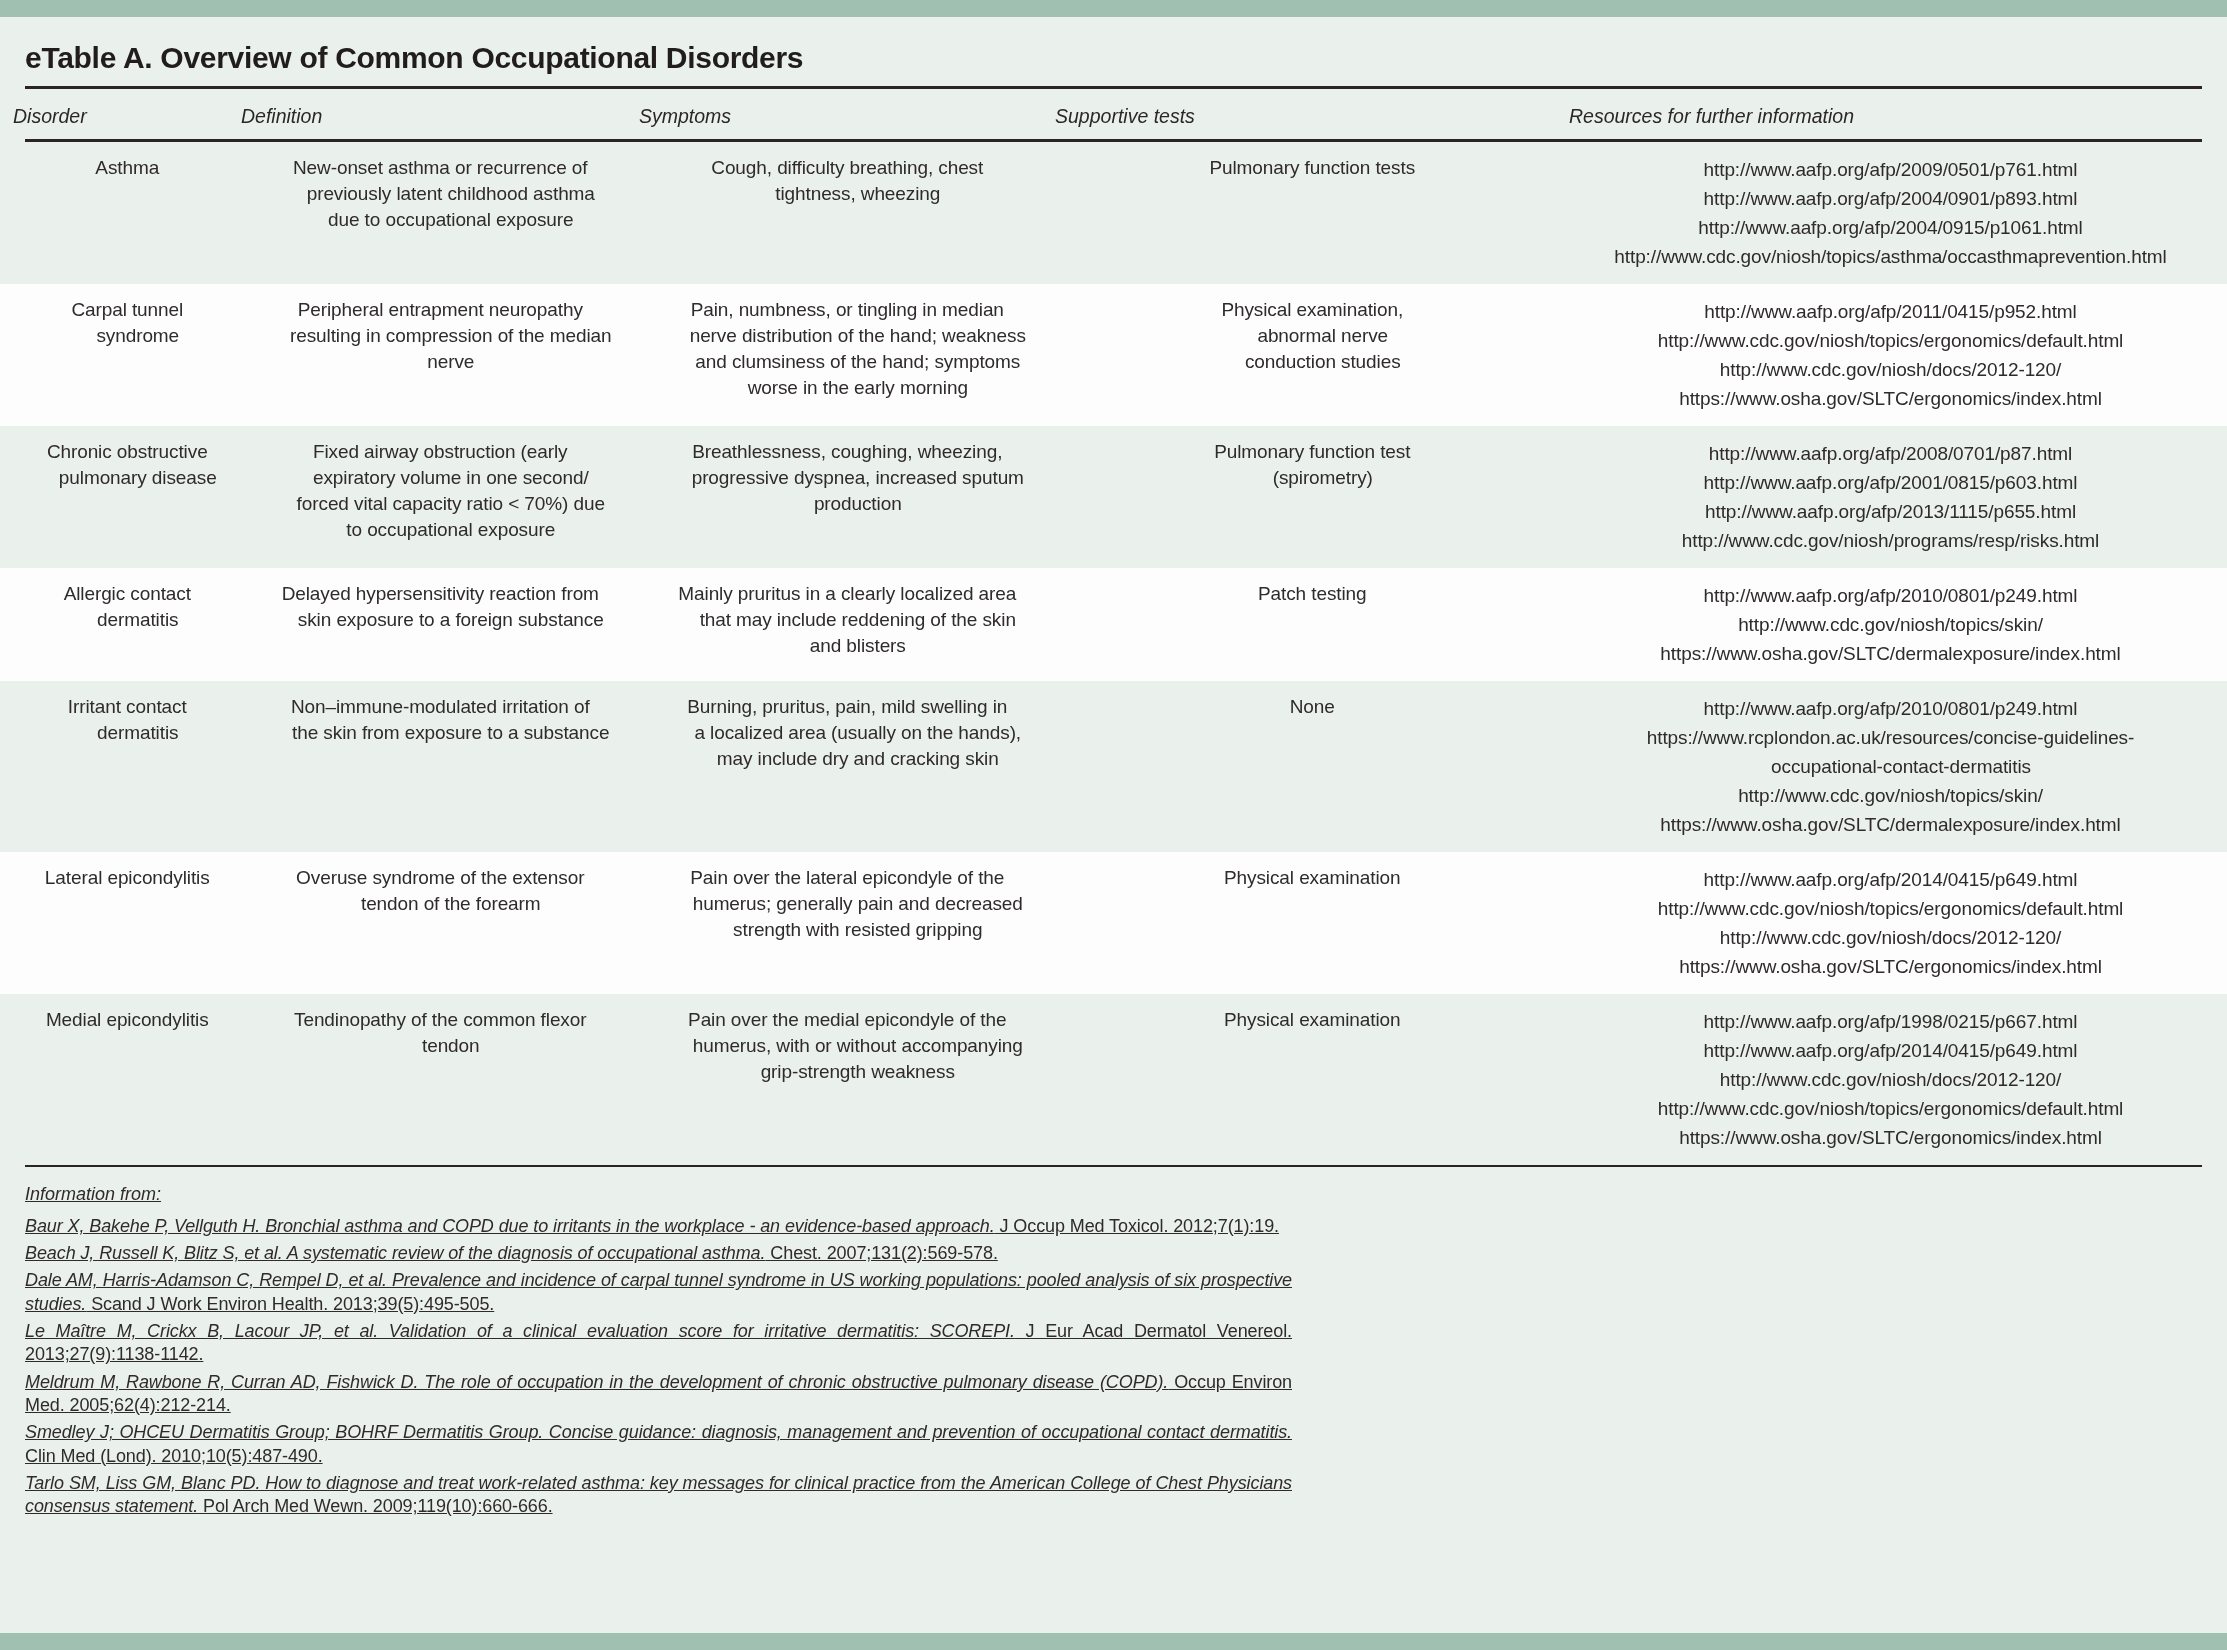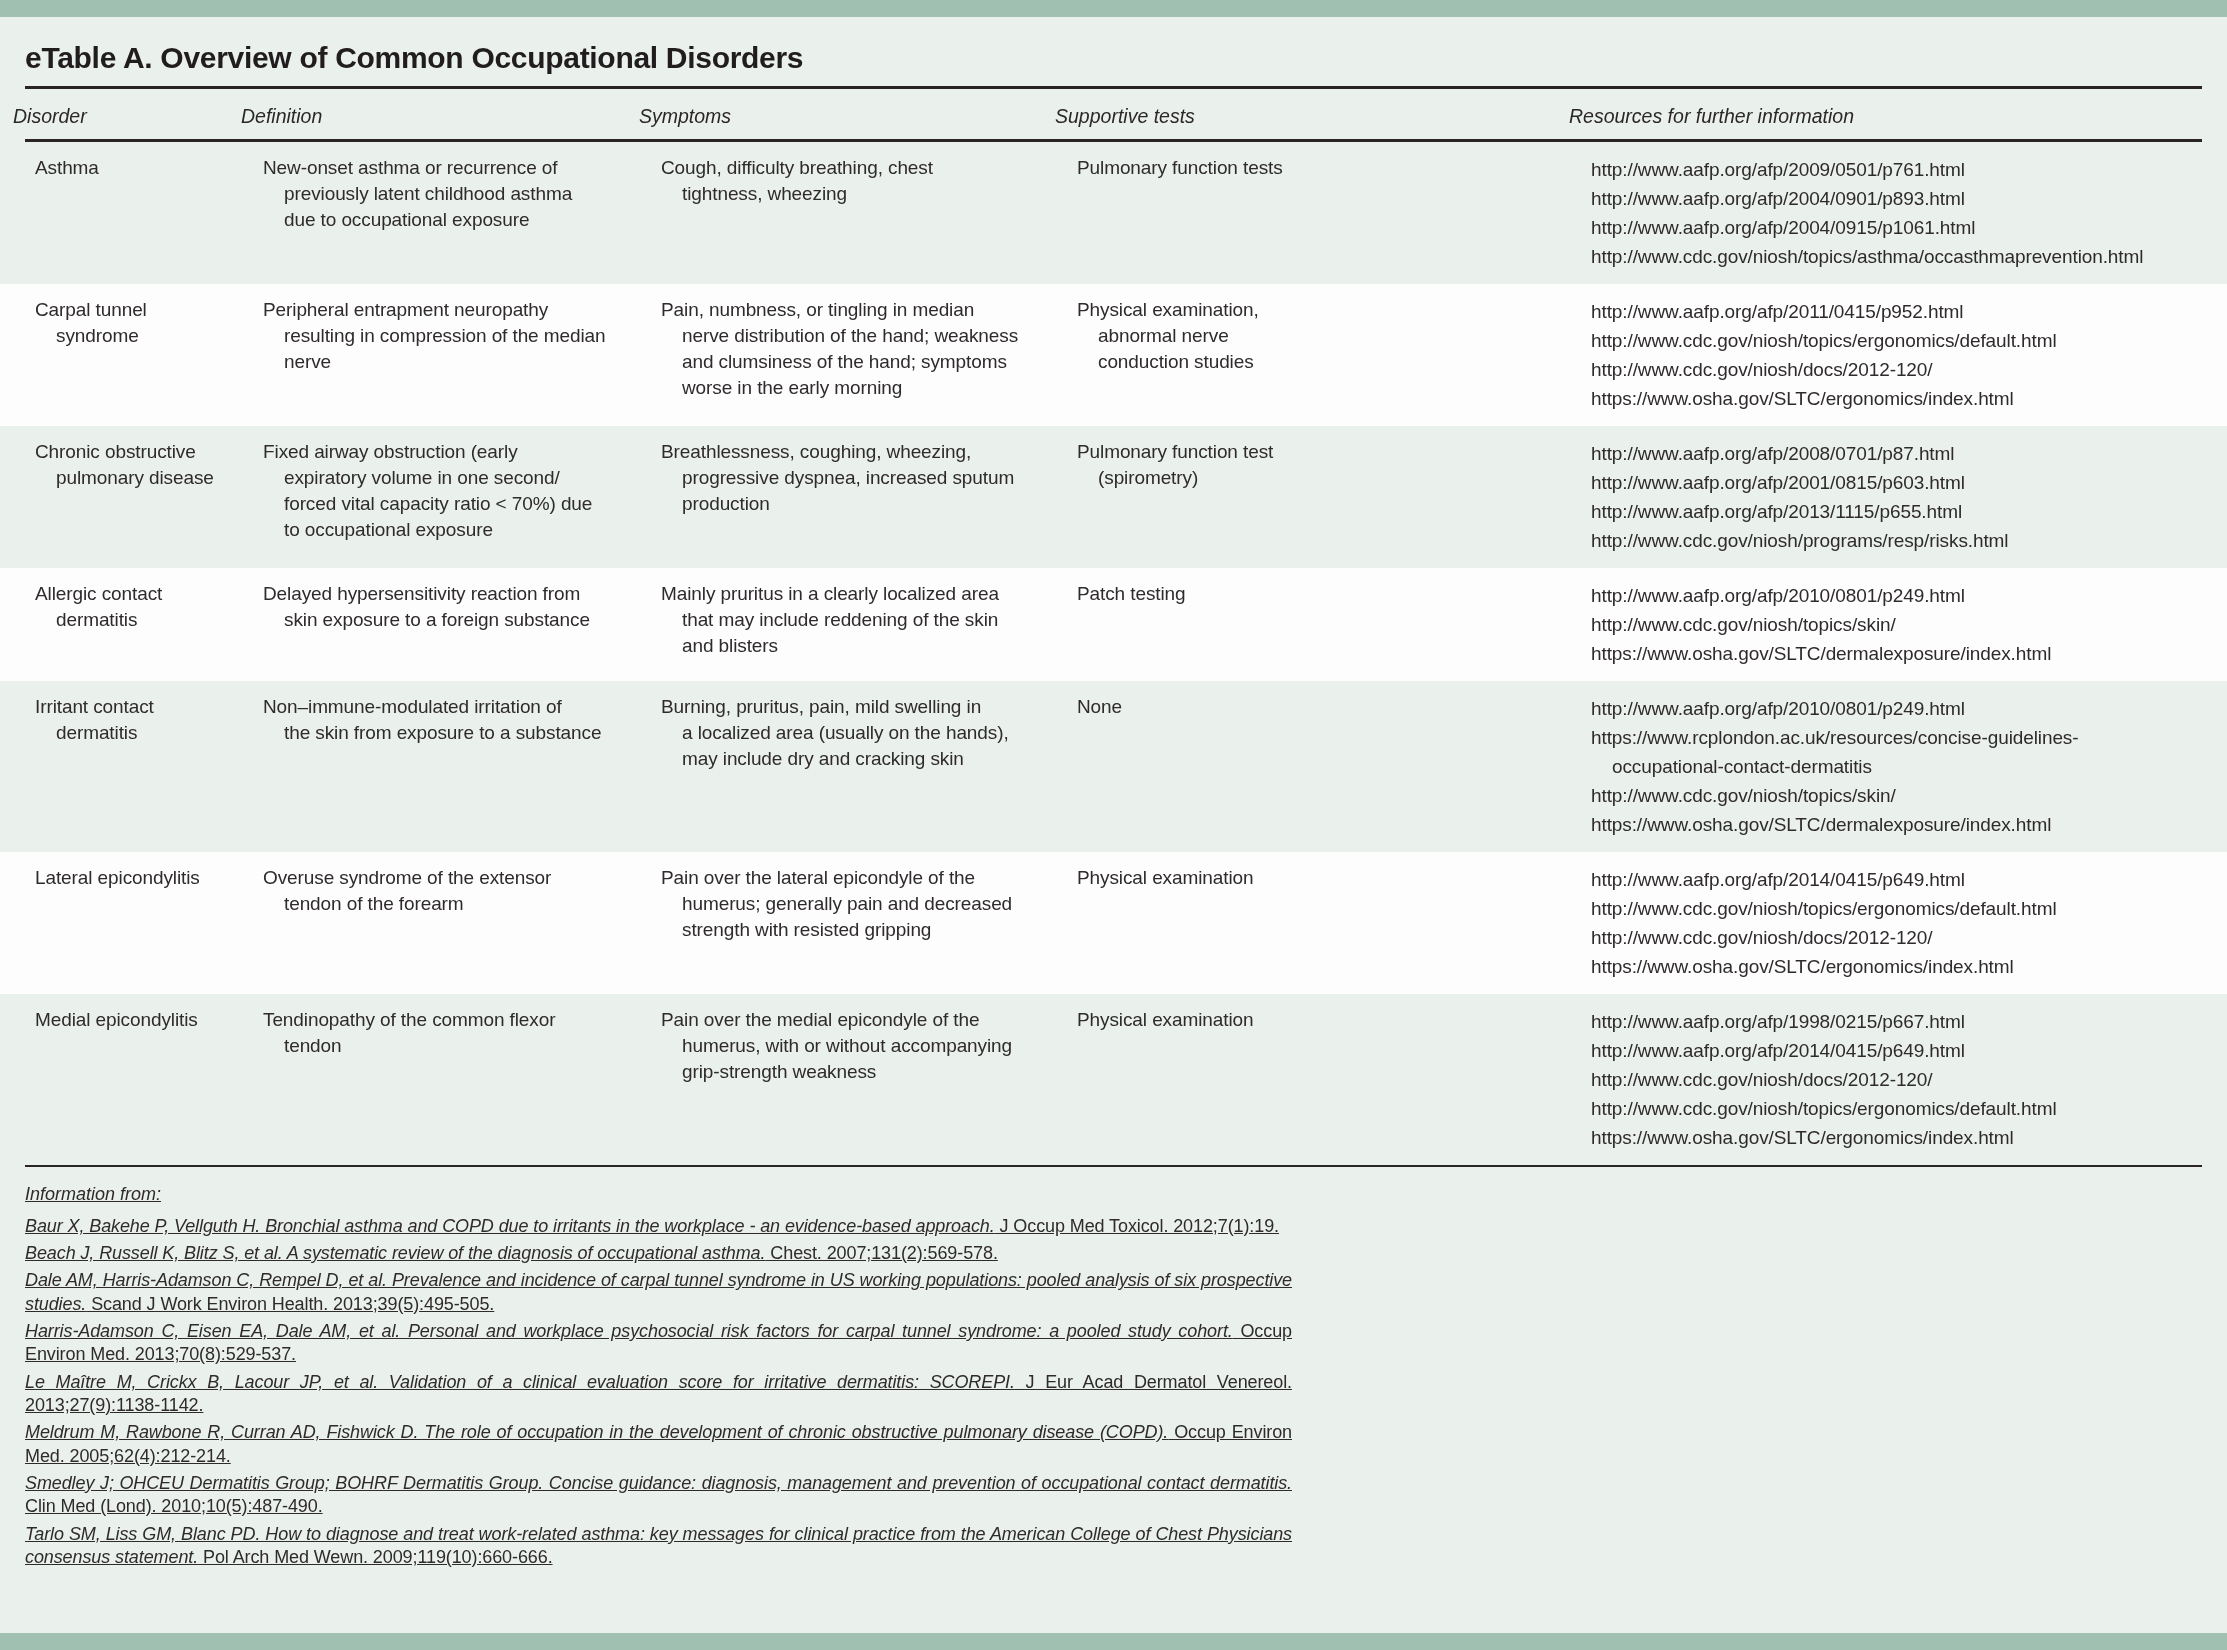--- a/index.html
+++ b/index.html
@@ -29,21 +29,21 @@
   }
   .rule{margin:0 25px;background:#2a2427;border:0;}
   .title-rule{margin-top:9px;height:3.3px;}
   .head-rule{height:3.3px;}
   .foot-rule{height:2.6px;}
 
   .thead{display:flex;margin:0 13px;padding:15.6px 0 11.7px 0;}
   .thead .col{font-style:italic;font-size:19.5px;line-height:22px;color:#2b2628;}
 
   .rows{margin:0;}
-  .row{display:flex;padding:13px 35px;}
+  .row{display:flex;padding:13px 23px;text-align:center;}
   .row:nth-child(odd){background:var(--page-bg);}
   .row:nth-child(even){background:var(--row-alt);}
 
   .col{flex:0 0 auto;padding-right:19.5px;}
   .c0{width:228px;}
   .c1{width:398px;}
   .c2{width:416px;}
   .c3{width:514px;}
   .c4{width:623px;padding-right:0;}
 
@@ -308,21 +308,20 @@
       </div>
     </div>
 
   <div class="rule foot-rule"></div>
   <div class="footer">
     <p class="info-label">Information from:</p>
     <div class="refs" id="refs">
         <p class="ref"><span class="it">Baur X, Bakehe P, Vellguth H. Bronchial asthma and COPD due to irritants in the workplace - an evidence-based approach.</span><span class="rm"> J Occup Med Toxicol. 2012;7(1):19.</span></p>
         <p class="ref"><span class="it">Beach J, Russell K, Blitz S, et al. A systematic review of the diagnosis of occupational asthma.</span><span class="rm"> Chest. 2007;131(2):569-578.</span></p>
         <p class="ref"><span class="it">Dale AM, Harris-Adamson C, Rempel D, et al. Prevalence and incidence of carpal tunnel syndrome in US working populations: pooled analysis of six prospective studies.</span><span class="rm"> Scand J Work Environ Health. 2013;39(5):495-505.</span></p>
-        <p class="ref"><span class="it">Harris-Adamson C, Eisen EA, Dale AM, et al. Personal and workplace psychosocial risk factors for carpal tunnel syndrome: a pooled study cohort.</span><span class="rm"> Occup Environ Med. 2013;70(8):529-537.</span></p>
         <p class="ref"><span class="it">Le Maître M, Crickx B, Lacour JP, et al. Validation of a clinical evaluation score for irritative dermatitis: SCOREPI.</span><span class="rm"> J Eur Acad Dermatol Venereol. 2013;27(9):1138-1142.</span></p>
         <p class="ref"><span class="it">Meldrum M, Rawbone R, Curran AD, Fishwick D. The role of occupation in the development of chronic obstructive pulmonary disease (COPD).</span><span class="rm"> Occup Environ Med. 2005;62(4):212-214.</span></p>
         <p class="ref"><span class="it">Smedley J; OHCEU Dermatitis Group; BOHRF Dermatitis Group. Concise guidance: diagnosis, management and prevention of occupational contact dermatitis.</span><span class="rm"> Clin Med (Lond). 2010;10(5):487-490.</span></p>
         <p class="ref"><span class="it">Tarlo SM, Liss GM, Blanc PD. How to diagnose and treat work-related asthma: key messages for clinical practice from the American College of Chest Physicians consensus statement.</span><span class="rm"> Pol Arch Med Wewn. 2009;119(10):660-666.</span></p>
       </div>
   </div>
 
   <div class="band bottom"></div>
 </div>
 

